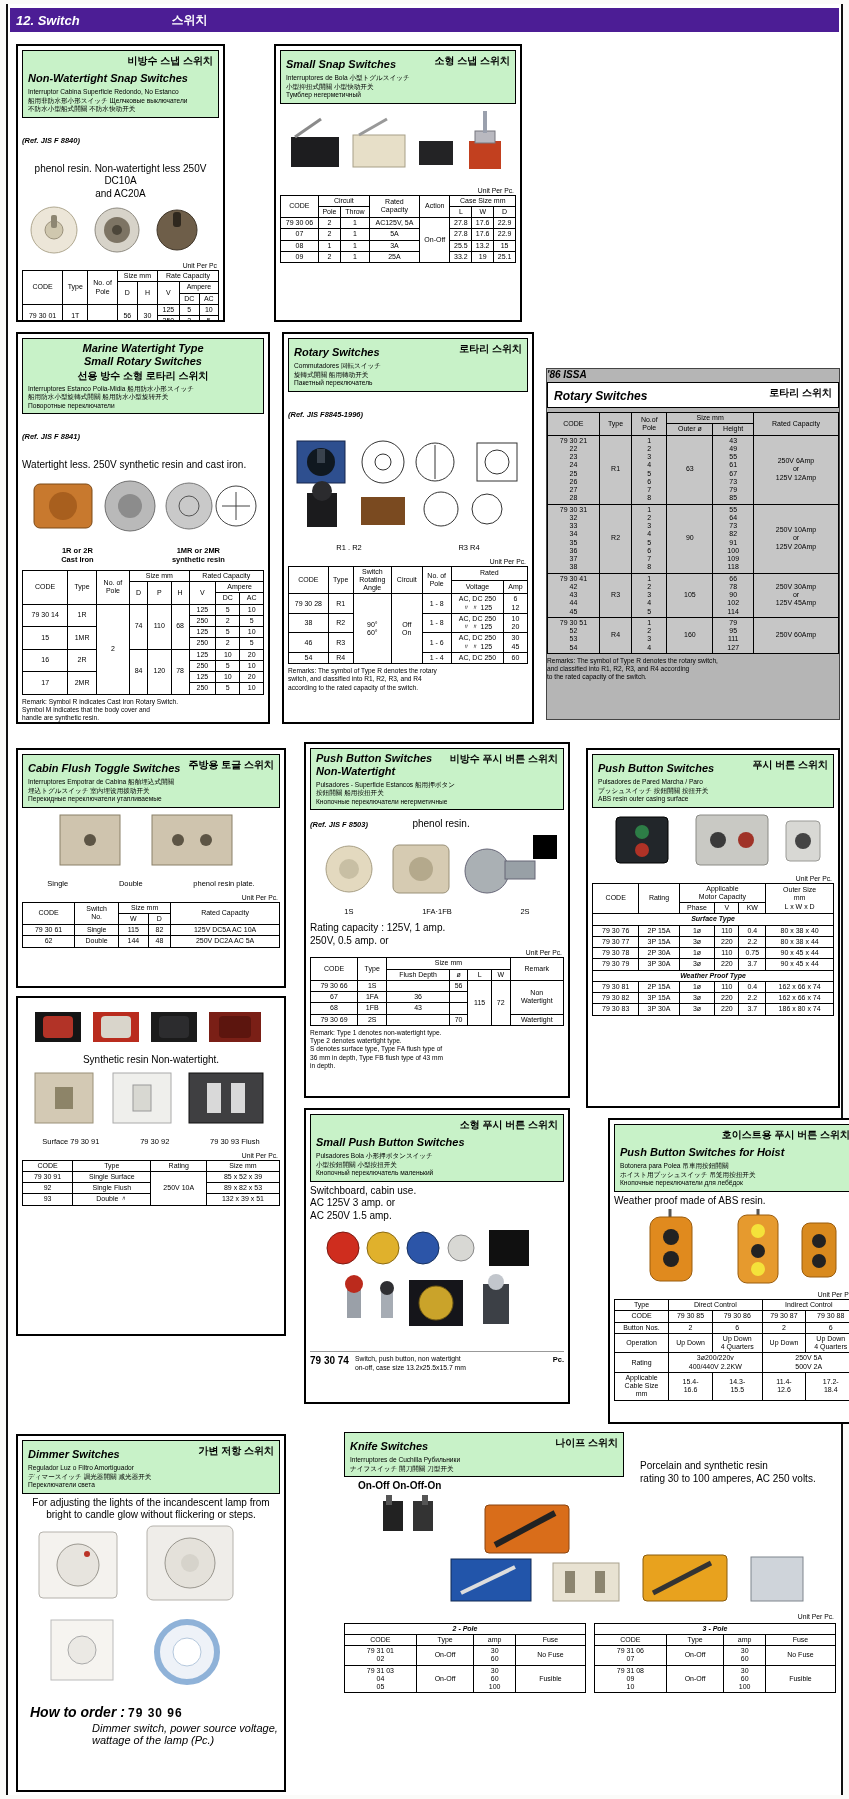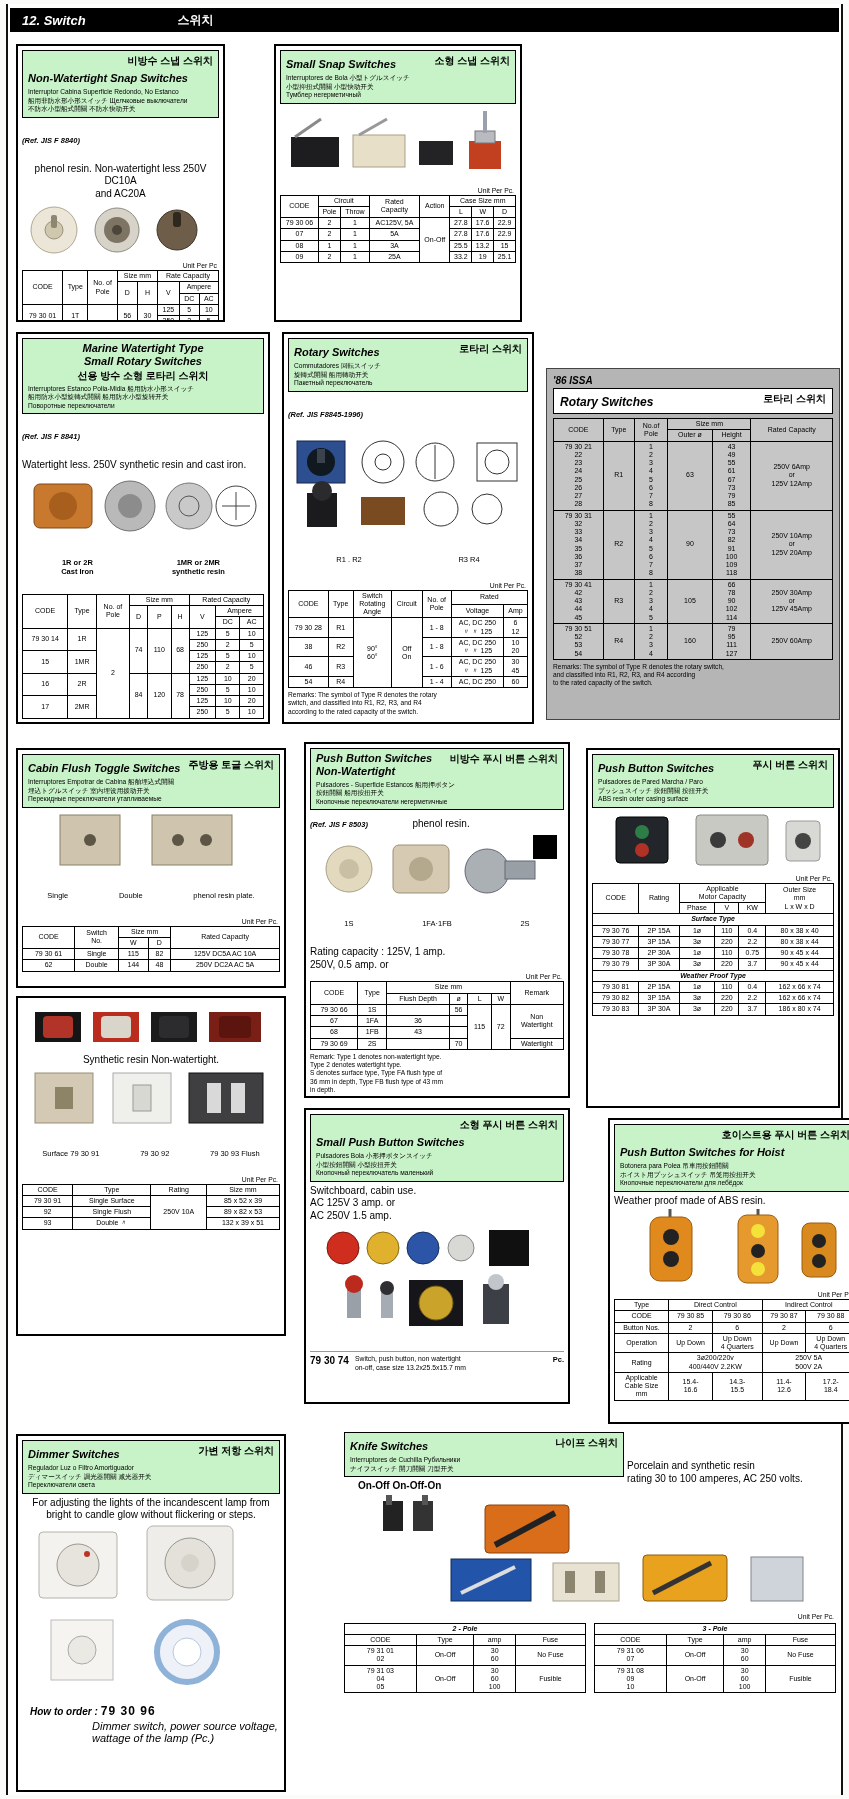--- a/index.html
+++ b/index.html
@@ -1,45 +1,45 @@
 <!DOCTYPE html>
 <html><head>
 <meta charset="utf-8">
 <style>
   *{margin:0;padding:0;box-sizing:border-box}
   html,body{width:849px;height:1799px}
   body{position:relative;background:#fbfbf9;font-family:"Liberation Sans",sans-serif;color:#000;overflow:hidden}
   .pageframe{position:absolute;left:6px;top:4px;width:837px;height:1791px;border-left:2px solid #111;border-right:2px solid #111;background:#fff}
-  .header{position:absolute;left:10px;top:8px;width:829px;height:24px;background:#000000;color:#fff;display:flex;align-items:center;padding:0 12px}
+  .header{position:absolute;left:10px;top:8px;width:829px;height:24px;background:#4c1d95;color:#fff;display:flex;align-items:center;padding:0 6px}
   .h-en{font-style:italic;font-weight:bold;font-size:13px}
   .h-kr{font-weight:bold;font-size:12px;margin-left:92px}
   .section{position:absolute;border:2px solid #000;background:#fff;padding:4px;overflow:hidden}
   .section.noborder{border:none;background:transparent}
   .titlebox{background:#c8f2c8;border:1px solid #000;padding:3px 5px;margin-bottom:3px;overflow:hidden}
   .t-en{font-weight:bold;font-style:italic;font-size:11px;line-height:1.15;display:inline-block}
   .t-kr{font-weight:bold;font-size:10px;float:right;margin-left:6px}
   .desc{font-size:6.6px;line-height:1.3;margin-top:2px}
   .ref{font-size:7.5px;font-weight:bold;font-style:italic;margin:18px 0}
   .note{font-size:10px;margin:2px 0;line-height:1.25}
   .center{text-align:center}
   .unit{font-size:6.8px;text-align:right;margin:2px 2px 1px 0}
   .pre{white-space:pre-line}
   table.ctable{border-collapse:collapse;width:100%}
   table.ctable td{border:1px solid #000;font-size:7px;line-height:1.18;text-align:center;padding:1px 2px;white-space:pre-line;vertical-align:middle;background:#fff}
   .issa table.ctable td{background:#c6c6c6}
   td.subhead{font-weight:bold;font-style:italic}
   .remark{font-size:6.6px;line-height:1.25;margin-top:3px;white-space:pre-line}
   .photo{text-align:center;margin:2px 0}
-  .labelrow{display:flex;justify-content:space-around;font-size:7.5px;font-weight:bold;margin:18px 0;white-space:pre-line;text-align:center}
+  .labelrow{display:flex;justify-content:space-around;font-size:7.5px;font-weight:bold;margin:6px 0;white-space:pre-line;text-align:center}
   .labelrow.plain{font-weight:normal}
-  .issa{background:#b5b5b5;border:1px solid #444;padding:6px}
+  .issa{background:#b5b5b5;border:1px solid #444;padding:0}
   .issa-tag{font-weight:bold;font-style:italic;font-size:10px;margin-bottom:2px}
   .issa-titlebox{background:#fff;border:1px solid #000;padding:3px 6px;margin-bottom:4px;overflow:hidden}
   .order{margin:6px 0 2px 8px;font-size:11px}
-  .order-label{font-weight:bold;font-style:italic;font-size:10px}
+  .order-label{font-weight:bold;font-style:italic;font-size:14px}
   .order-code{font-weight:bold;font-size:12px;letter-spacing:1px}
   .order-note{font-size:11px;font-style:italic;margin-left:70px;white-space:pre-line}
   .entryrow{display:flex;align-items:flex-start;gap:6px;border-top:1px solid #999;padding-top:3px;margin-top:3px}
   .entry-code{font-weight:bold;font-size:10px;white-space:nowrap}
   .entry-desc{font-size:6.8px;line-height:1.25;white-space:pre-line;flex:1}
   .entry-unit{font-size:7.5px;font-weight:bold}
   .knife-tables{display:flex;gap:8px;margin-top:3px}
   .knife-tables table{flex:1}
   .abs{position:absolute}
 </style>
@@ -1032,21 +1032,21 @@
 
 <div class="section noborder" style="left:340px;top:1428px;width:500px;height:366px">
   <div class="titlebox" style="width:280px">
     <span class="t-kr">나이프 스위치</span>
     <span class="t-en">Knife Switches</span>
     <div class="desc">
       <div>Interruptores de Cuchilla   Рубильники</div>
       <div>ナイフスイッチ  開刀開關 刀型开关</div>
     </div>
   </div>
-  <div class="abs note pre" style="left:287px;top:30px;width:190px">Porcelain and synthetic resin
+  <div class="abs note pre" style="left:300px;top:30px;width:190px">Porcelain and synthetic resin
 rating 30 to 100 amperes, AC 250 volts.</div>
   <div class="note" style="font-weight:bold;margin-left:14px">On-Off  On-Off-On</div>
   <div class="photo">
     <svg width="470" height="112" viewBox="0 0 470 112">
       <rect x="28" y="6" width="20" height="30" fill="#222222"></rect>
         <rect x="31" y="0" width="6" height="10" fill="#555555"></rect>
       <rect x="58" y="6" width="20" height="30" fill="#333333"></rect>
         <rect x="67" y="0" width="6" height="10" fill="#555555"></rect>
       <rect x="130" y="10" width="84" height="48" rx="4" fill="#d96d1a" stroke="#8a4510"></rect>
       <line x1="140" y1="50" x2="200" y2="18" stroke="#222222" stroke-width="6"></line>

